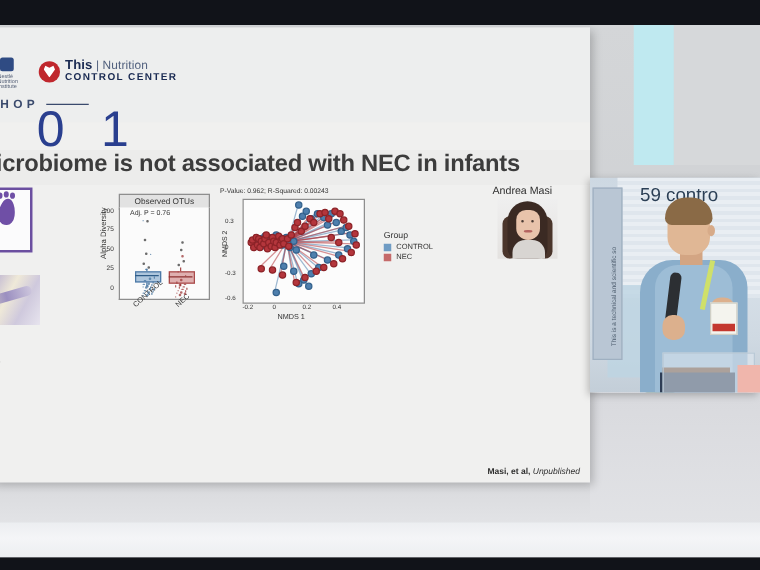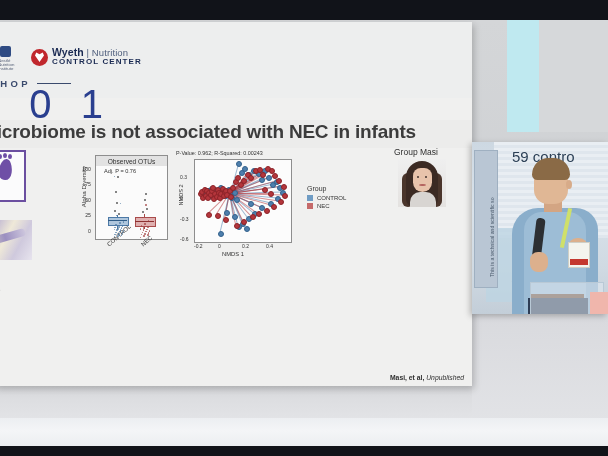--- a/index.html
+++ b/index.html
@@ -167,21 +167,21 @@
     <div class="logo-wrap">
       <div class="logo-nni">
         <div class="nb"></div>
         <div class="nt">Nestlé</div>
         <div class="nt" style="top:18px">Nutrition</div>
         <div class="nt" style="top:22px">Institute</div>
       </div>
       <div class="logo-wyeth">
         <div class="wy-mark"></div>
         <div class="wy-txt">
-          <div class="wy-l1"><span>Wyeth</span><i> | </i><i>Nutrition</i></div>
+          <div class="wy-l1"><span>This</span><i> | </i><i>Nutrition</i></div>
           <div class="wy-l2">CONTROL CENTER</div>
         </div>
       </div>
     </div>
 
     <div class="workshop">
       <span class="wtxt">RKSHOP</span>
       <span class="wrule"></span>
     </div>
     <div class="bignum">1 0 1</div>
@@ -510,21 +510,21 @@
       <div class="lg-row">
         <span class="lg-sw b"></span>
         <span class="lg-lb">CONTROL</span>
       </div>
       <div class="lg-row">
         <span class="lg-sw r"></span>
         <span class="lg-lb">NEC</span>
       </div>
     </div>
 
-    <div class="hs-name">Group Masi</div>
+    <div class="hs-name">Andrea Masi</div>
     <div class="hs">
       <div class="hs-hair2"></div>
         <div class="hs-hair3"></div>
       <div class="hs-hair"></div>
       <div class="hs-face"></div>
       <div class="hs-eye" style="left:19px;top:17px"></div>
       <div class="hs-eye" style="left:27px;top:17px"></div>
       <div class="hs-lip"></div>
       <div class="hs-body"></div>
     </div>

